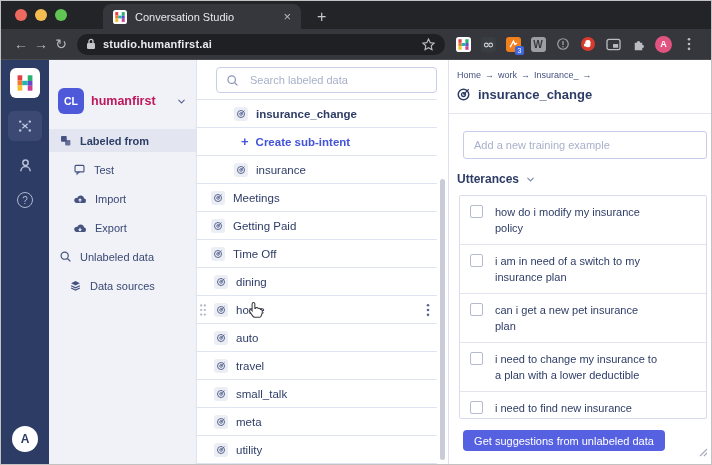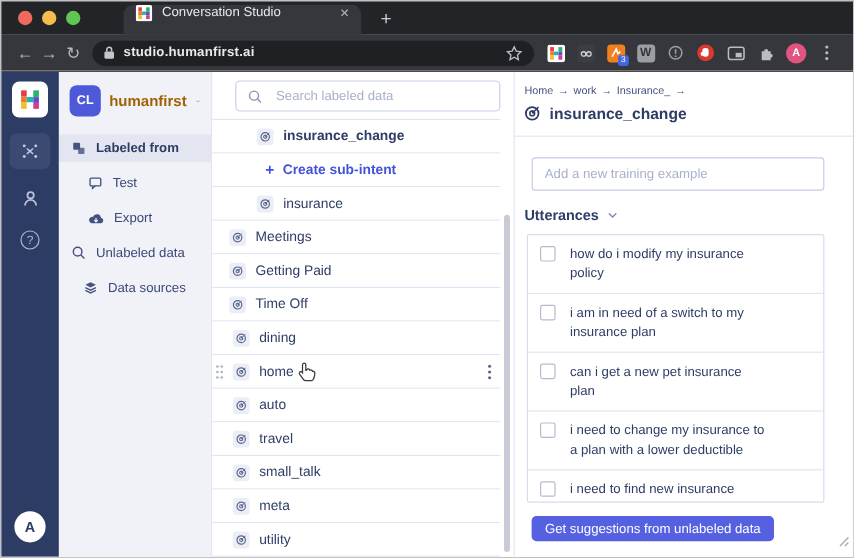--- a/index.html
+++ b/index.html
@@ -4,21 +4,21 @@
 <style>
   html,body{margin:0;padding:0;background:#e9e9e9;font-family:"Liberation Sans",sans-serif;}
   *{box-sizing:border-box;}
   .screen{position:relative;width:712px;height:465px;margin:0 auto;background:#fff;border:1px solid #c2c2c2;overflow:hidden;}
 
   
   .tabbar{height:28px;background:#232428;display:flex;align-items:flex-end;}
   .traffic{display:flex;gap:8px;align-items:center;height:28px;padding:0 14px 0 14px;}
   .tl{width:12px;height:12px;border-radius:50%;}
   .tl.red{background:#ee6a5f;} .tl.yel{background:#f5bd4f;} .tl.grn{background:#61c554;}
-  .tab{width:198px;height:25px;background:#35373c;border-radius:8px 8px 0 0;display:flex;align-items:flex-start;gap:8px;padding:0 10px;margin-left:22px;}
+  .tab{width:198px;height:25px;background:#35373c;border-radius:8px 8px 0 0;display:flex;align-items:center;gap:8px;padding:0 10px;margin-left:22px;}
   .tab-title{flex:1;font-size:11px;color:#e6e8ec;white-space:nowrap;overflow:hidden;}
   .tab-close{color:#b7bac0;font-size:13px;line-height:1;cursor:default;}
   .newtab{color:#c6c9cf;font-size:16px;margin:0 0 3px 16px;}
   .toolbar{height:30px;background:#35373c;display:flex;align-items:center;padding:0 10px;}
   .navbtn{color:#b4b7bd;font-size:14px;width:20px;text-align:center;flex:none;}
   .omnibox{width:368px;height:21px;background:#1f2023;border-radius:11px;display:flex;align-items:center;gap:7px;padding:0 9px;margin-left:6px;flex:none;justify-content:space-between;}
   .url{flex:1;font-size:11px;color:#e8eaed;font-weight:bold;letter-spacing:.2px;}
   .exts{display:flex;align-items:center;gap:9px;margin-left:10px;}
   .extic{position:relative;width:16px;height:16px;flex:none;display:flex;align-items:center;justify-content:center;}
   .sq{border-radius:3px;width:15px;height:15px;display:flex;align-items:center;justify-content:center;}
@@ -28,24 +28,24 @@
 
   
   .app{position:absolute;top:58px;left:0;right:0;bottom:0;display:flex;background:#fff;border-top:1px solid #4a4b4f;}
   .rail{width:48px;background:#2d3c64;display:flex;flex-direction:column;align-items:center;position:relative;flex:none;}
   .logo-tile{width:30px;height:30px;background:#fff;border-radius:6px;margin-top:8px;display:flex;align-items:center;justify-content:center;}
   .rail-tile{width:34px;height:30px;background:#3c4a73;border-radius:6px;margin-top:13px;display:flex;align-items:center;justify-content:center;}
   .rail-ic{margin-top:16px;color:#b9c1d9;display:flex;}
   .help-ic{width:16px;height:16px;border:1.4px solid #aeb7d2;border-radius:50%;color:#aeb7d2;font-size:10px;display:flex;align-items:center;justify-content:center;margin-top:18px;}
   .rail-avatar{position:absolute;bottom:12px;left:11px;width:26px;height:26px;background:#fff;color:#2d3c64;border-radius:50%;font-size:12px;font-weight:bold;display:flex;align-items:center;justify-content:center;}
 
-  .sidebar{width:128px;background:#f0f2f7;border-right:1px solid #e0e3ee;padding-top:9px;flex:none;}
+  .sidebar{width:148px;background:#f0f2f7;border-right:1px solid #e0e3ee;padding-top:26px;flex:none;}
   .ws{display:flex;align-items:center;gap:7px;padding:0 9px;height:30px;}
   .cl-avatar{width:26px;height:26px;border-radius:6px;background:#4d59d8;color:#fff;font-size:10.5px;font-weight:bold;display:flex;align-items:center;justify-content:center;flex:none;}
-  .ws-name{font-size:12.5px;font-weight:bold;color:#a16207;flex:1;}
+  .ws-name{font-size:12.5px;font-weight:bold;color:#be185d;flex:1;}
   .sb-items{margin-top:13px;}
   .sb-item{height:23px;display:flex;align-items:center;gap:8px;padding-left:10px;margin-bottom:6px;font-size:11px;color:#3a4875;}
   .sb-item .sic{display:flex;color:#465381;flex:none;}
   .sb-item.ind{padding-left:24px;}
   .sb-item.ind2{padding-left:20px;}
   .sb-item.active{background:#e3e6f0;font-weight:bold;color:#2e3d66;}
 
   .listpanel{width:252px;background:#fff;border-right:1px solid #dfe2ee;position:relative;flex:none;}
   .search-wrap{padding:7px 11px 6px 2px;height:39px;}
   .search{height:26px;border:1px solid #c9cfe6;border-radius:4px;background:#fff;display:flex;align-items:center;gap:9px;padding:0 9px;margin-left:17px;}
@@ -251,20 +251,29 @@
                 <rect x="2.5" y="3" width="11" height="8" rx="1.2" fill="none" stroke="currentColor" stroke-width="1.4"></rect>
                 <path d="M5 11 v2.6 l3-2.6" fill="none" stroke="currentColor" stroke-width="1.3"></path>
               </svg>
           </span>
           <span>Test</span>
         </div>
         <div class="sb-item ind">
           <span class="sic">
             <svg width="14" height="14" viewBox="0 0 16 16">
                 <path d="M4.6 12.5 a3 3 0 1 1 .5-5.9 a4 4 0 0 1 7.7 .9 a2.5 2.5 0 0 1 -.9 5 z" fill="currentColor"></path>
+                <path d="M8 11.6 V8.2 M6.4 9.6 L8 8 L9.6 9.6" fill="none" stroke="#f0f2f7" stroke-width="1.2"></path>
+              </svg>
+          </span>
+          <span>Import</span>
+        </div>
+        <div class="sb-item ind">
+          <span class="sic">
+            <svg width="14" height="14" viewBox="0 0 16 16">
+                <path d="M4.6 12.5 a3 3 0 1 1 .5-5.9 a4 4 0 0 1 7.7 .9 a2.5 2.5 0 0 1 -.9 5 z" fill="currentColor"></path>
                 <path d="M8 7.6 V11 M6.4 9.6 L8 11.2 L9.6 9.6" fill="none" stroke="#f0f2f7" stroke-width="1.2"></path>
               </svg>
           </span>
           <span>Export</span>
         </div>
         <div class="sb-item">
           <span class="sic">
             <svg width="13" height="13" viewBox="0 0 16 16">
                 <circle cx="7" cy="7" r="4.4" fill="none" stroke="currentColor" stroke-width="1.5"></circle>
                 <path d="M10.4 10.4 L14 14" stroke="currentColor" stroke-width="1.5"></path>

